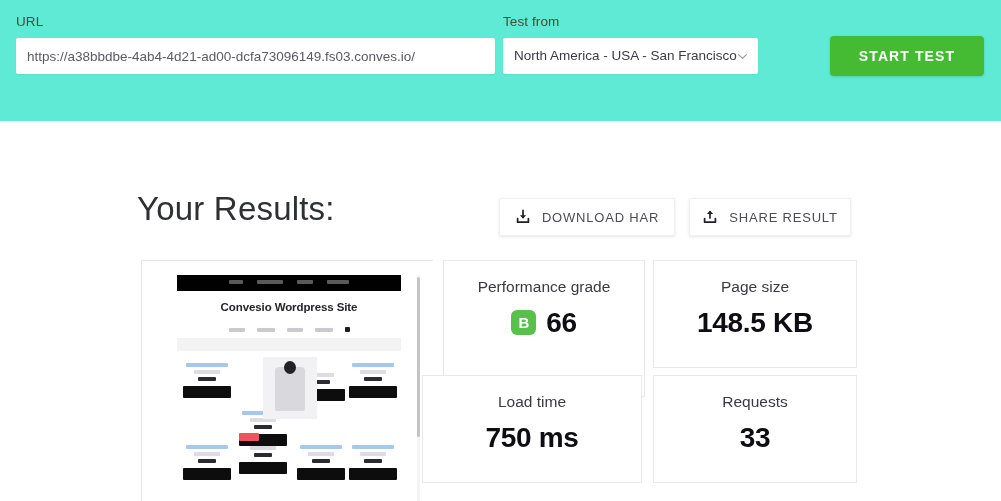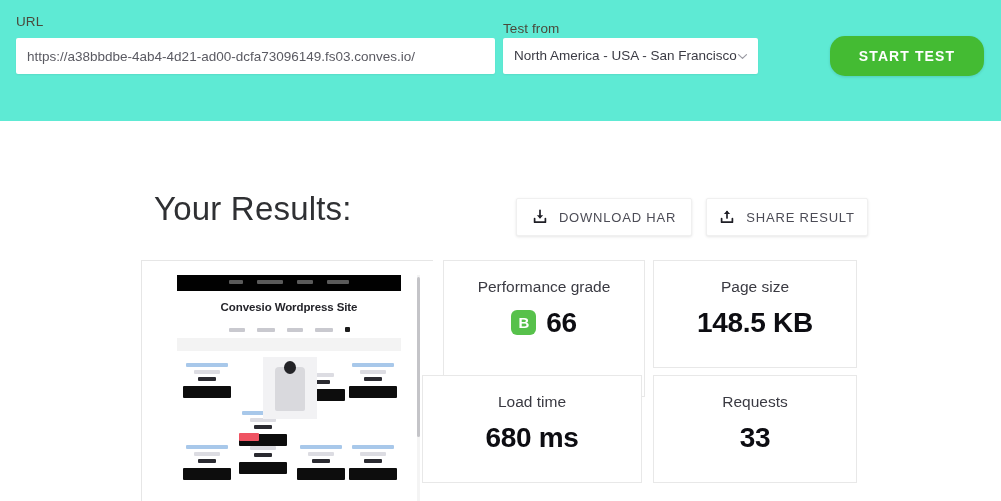--- a/index.html
+++ b/index.html
@@ -27,21 +27,21 @@
     box-sizing: border-box;
   }
   .field-label {
     position: absolute;
     font-size: 13.5px;
     color: #4a4a3c;
     letter-spacing: 0.1px;
     line-height: 1;
   }
   .label-url  { left: 16px;  top: 15px; }
-  .label-from { left: 503px; top: 22px; }
+  .label-from { left: 503px; top: 15px; }
 
   .url-input {
     position: absolute;
     left: 16px; top: 38px;
     width: 479px; height: 36px;
     box-sizing: border-box;
     border: none;
     background: #ffffff;
     border-radius: 2px;
     font-family: "Liberation Sans", sans-serif;
@@ -74,34 +74,34 @@
     width: 11px; height: 11px;
   }
   .select-chevron svg { display: block; }
 
   .start-test-btn {
     position: absolute;
     left: 830px; top: 36px;
     width: 154px; height: 40px;
     background: #44bb33;
     border: none;
-    border-radius: 15px;
+    border-radius: 4px;
     color: #ffffff;
     font-family: "Liberation Sans", sans-serif;
     font-size: 14px;
     font-weight: bold;
     letter-spacing: 1.1px;
     cursor: pointer;
     box-shadow: 0 1px 3px rgba(0,0,0,0.13);
   }
 
   
   .results-head {
     position: absolute;
-    left: 154px; top: 194px;
+    left: 137px; top: 194px;
     width: 720px; height: 52px;
   }
   .results-title {
     position: absolute;
     left: 0; top: -4px;
     font-size: 33px;
     font-weight: 300;
     color: #2f3033;
     letter-spacing: 0.2px;
     white-space: nowrap;
@@ -413,19 +413,19 @@
   </div>
 </div>
 
 <div class="metric-card m-size">
   <div class="metric-label">Page size</div>
   <div class="metric-value">148.5 KB</div>
 </div>
 
 <div class="metric-card m-load">
   <div class="metric-label">Load time</div>
-  <div class="metric-value">680 ms</div>
+  <div class="metric-value">750 ms</div>
 </div>
 
 <div class="metric-card m-req">
   <div class="metric-label">Requests</div>
   <div class="metric-value">33</div>
 </div>
 
 </body></html>

